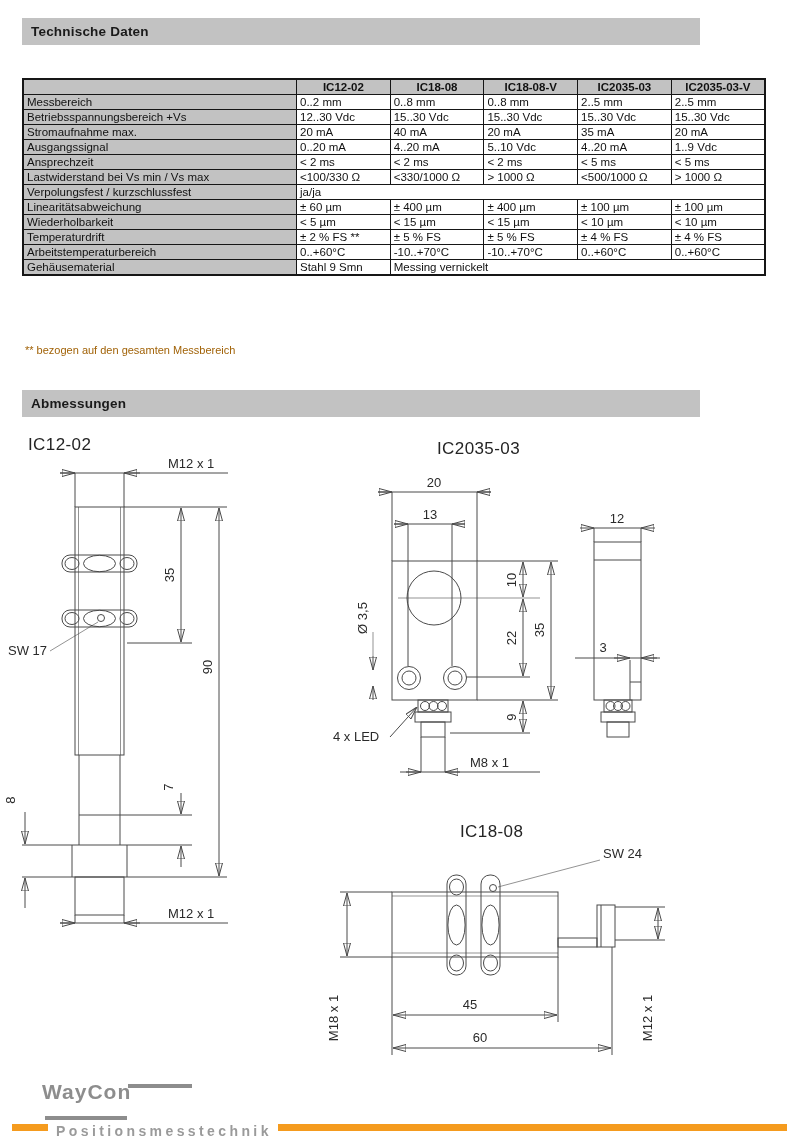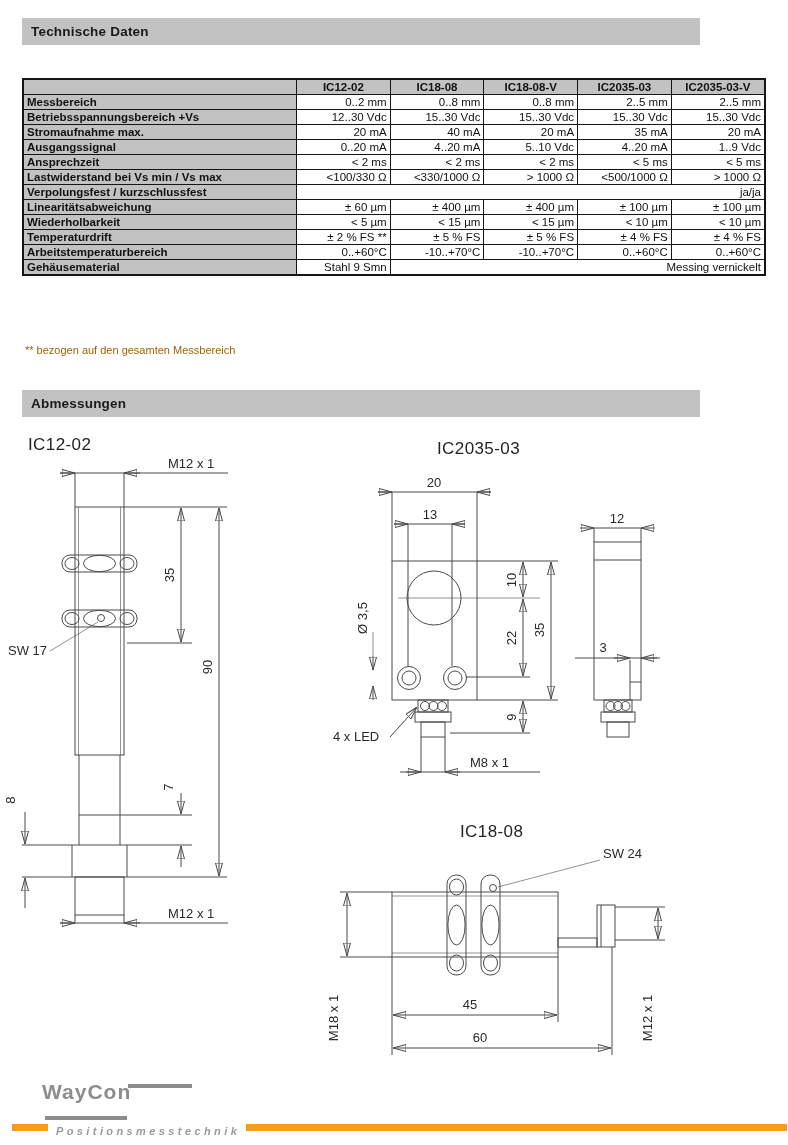--- a/index.html
+++ b/index.html
@@ -7,39 +7,39 @@
         font-family:"Liberation Sans",sans-serif;color:#111;}
   .bar{position:absolute;left:22px;width:678px;height:27px;background:var(--barbg,#c2c2c2);
        display:flex;align-items:center;}
   .bar span{font-size:13.5px;font-weight:bold;color:#1a1a1a;padding-left:9px;letter-spacing:.2px;}
   #bar-tech{top:18px;} #bar-abm{top:390px;}
   table.specs{position:absolute;left:22px;top:78px;width:744px;border-collapse:collapse;
               table-layout:fixed;font-size:11.5px;}
   table.specs th,table.specs td{border:1px solid #161616;height:14px;padding:0 3px;
               overflow:hidden;white-space:nowrap;}
   table.specs{border:2px solid #161616;}
-  table.specs th.lbl{background:var(--barbg,#c2c2c2);text-align:left;font-weight:bold;width:266px;}
+  table.specs th.lbl{background:var(--barbg,#c2c2c2);text-align:left;font-weight:normal;width:266px;}
   table.specs thead th{background:var(--barbg,#c2c2c2);font-weight:bold;text-align:center;}
-  table.specs td{text-align:right;font-weight:normal;}
+  table.specs td{text-align:left;font-weight:normal;}
   .footnote{position:absolute;left:25px;top:344px;font-size:11px;color:#a16207;}
   svg.draw{position:absolute;left:0;top:420px;}
   svg.draw line,svg.draw path,svg.draw rect,svg.draw circle,svg.draw ellipse{
       stroke:#4a4a4a;stroke-width:1;fill:none;}
   svg.draw text{stroke:none;fill:#2a2a2a;font-family:"Liberation Sans",sans-serif;font-size:13px;}
   svg.draw text.ttl{font-size:17px;fill:#242424;letter-spacing:.4px;}
   svg.draw .thin{stroke-width:.6;}
   .footer{position:absolute;left:0;top:1078px;width:788px;height:60px;}
   .brand{position:absolute;left:42px;top:2px;font-size:21px;font-weight:bold;
          color:var(--logogray,#8d8d8d);letter-spacing:1px;}
   .brand-under{position:absolute;left:45px;top:38px;width:82px;height:4px;background:var(--logogray,#8d8d8d);}
   .brand-over{position:absolute;left:128px;top:6px;width:64px;height:4px;background:var(--logogray,#8d8d8d);}
   .tagrow{position:absolute;left:12px;top:45px;right:1px;display:flex;align-items:center;height:8px;}
   .obar{width:36px;height:7px;background:var(--orange,#f59b1e);}
-  .tagline{font-size:11px;font-weight:bold;color:#9a9a9a;letter-spacing:3.4px;
-           margin:8px 6px 0 8px;white-space:nowrap;font-style:italic;}
+  .tagline{font-size:14px;font-weight:bold;color:#9a9a9a;letter-spacing:3.4px;
+           margin:8px 6px 0 8px;white-space:nowrap;}
   .oline{flex:1;height:7px;background:var(--orange,#f59b1e);}
 </style>
 </head>
 <body>
 
 <div class="page">
 
   <div class="bar" id="bar-tech">
     <span>Technische Daten</span>
   </div>

